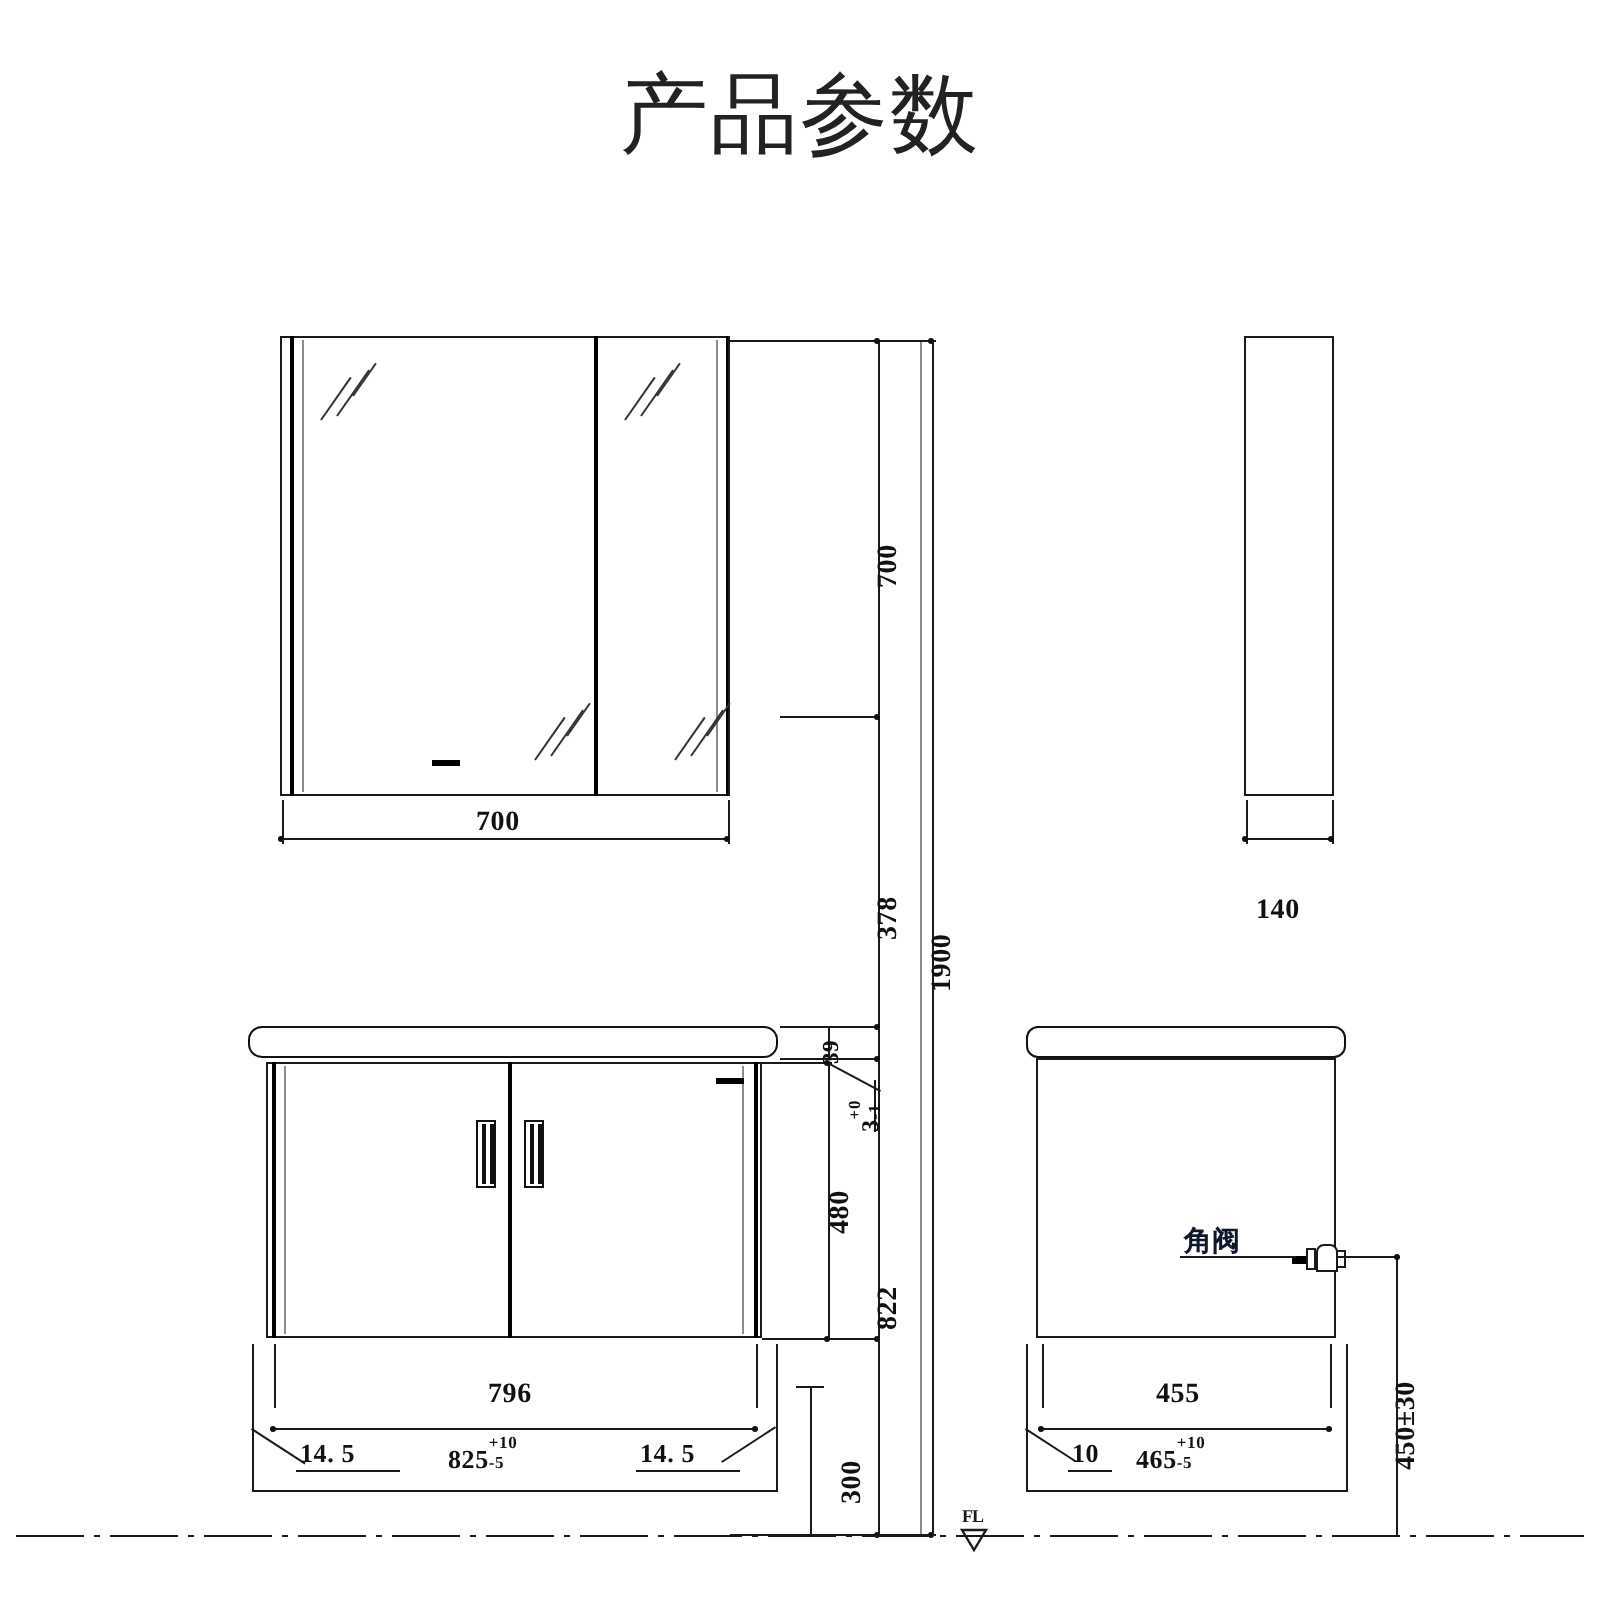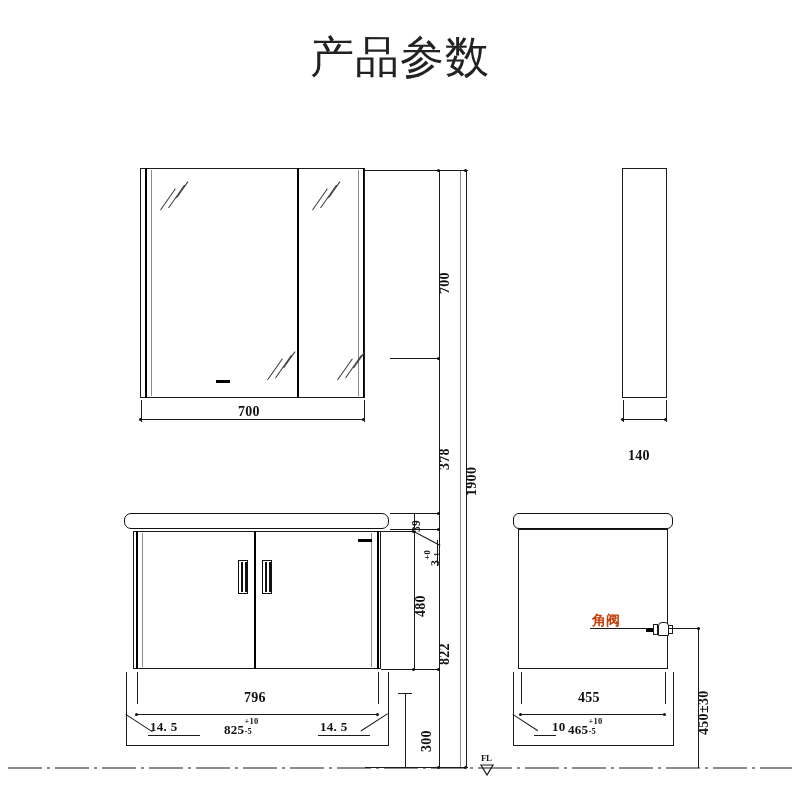--- a/index.html
+++ b/index.html
@@ -47,21 +47,21 @@
   .dim.rot{transform-origin:0 0;transform:rotate(-90deg);}
   .dim.small{font-size:11.5px;}
   .dim.big{font-size:14px;}
 
   .tol{display:inline-block;position:relative;font-size:13px;font-weight:700;
        font-family:"Liberation Serif","DejaVu Serif",serif;}
   .tol .sup{position:absolute;left:100%;top:-5px;font-size:8.5px;line-height:1;}
   .tol .sub{position:absolute;left:100%;top:5px;font-size:8.5px;line-height:1;}
 
   .cnlabel{
-    position:absolute;font-size:14px;font-weight:700;color:#c2410c;white-space:nowrap;
+    position:absolute;font-size:14px;font-weight:700;color:#0f172a;white-space:nowrap;
     font-family:"DejaVu Sans","Liberation Sans",sans-serif;
   }
   .dot{position:absolute;width:3px;height:3px;background:#111;border-radius:50%;}
 
   
   .glass{position:absolute;}
   .glass i{position:absolute;display:block;width:1px;background:#333;
            transform-origin:bottom center;}
 
   
@@ -211,21 +211,21 @@
     <div class="ln vl" style="left:673px;top:672px;height:74px;"></div>
     <div class="ln hl" style="left:513px;top:745px;width:160px;"></div>
     <div class="dim" style="left:568px;top:722px;">
       <span class="tol">
         <span>465</span><span class="sup">+10</span><span class="sub">-5</span>
       </span>
     </div>
 
     <div class="ln" style="left:513px;top:714px;width:30px;height:1px;transform-origin:0 0;transform:rotate(33deg);"></div>
     <div class="ln hl" style="left:534px;top:735px;width:22px;"></div>
-    <div class="dim" style="left:536px;top:719px;margin-left:16px;">10</div>
+    <div class="dim" style="left:536px;top:719px;">10</div>
 
     <div class="ln vl" style="left:698px;top:628px;height:140px;"></div>
     <div class="ln hl" style="left:668px;top:628px;width:32px;"></div>
     <div class="dot" style="left:697px;top:627px;"></div>
     <div class="dim big rot" style="left:696px;top:735px;">450±30</div>
   </div>
 
   <div>
 
     <div class="ln vl" style="left:439px;top:170px;height:598px;"></div>

